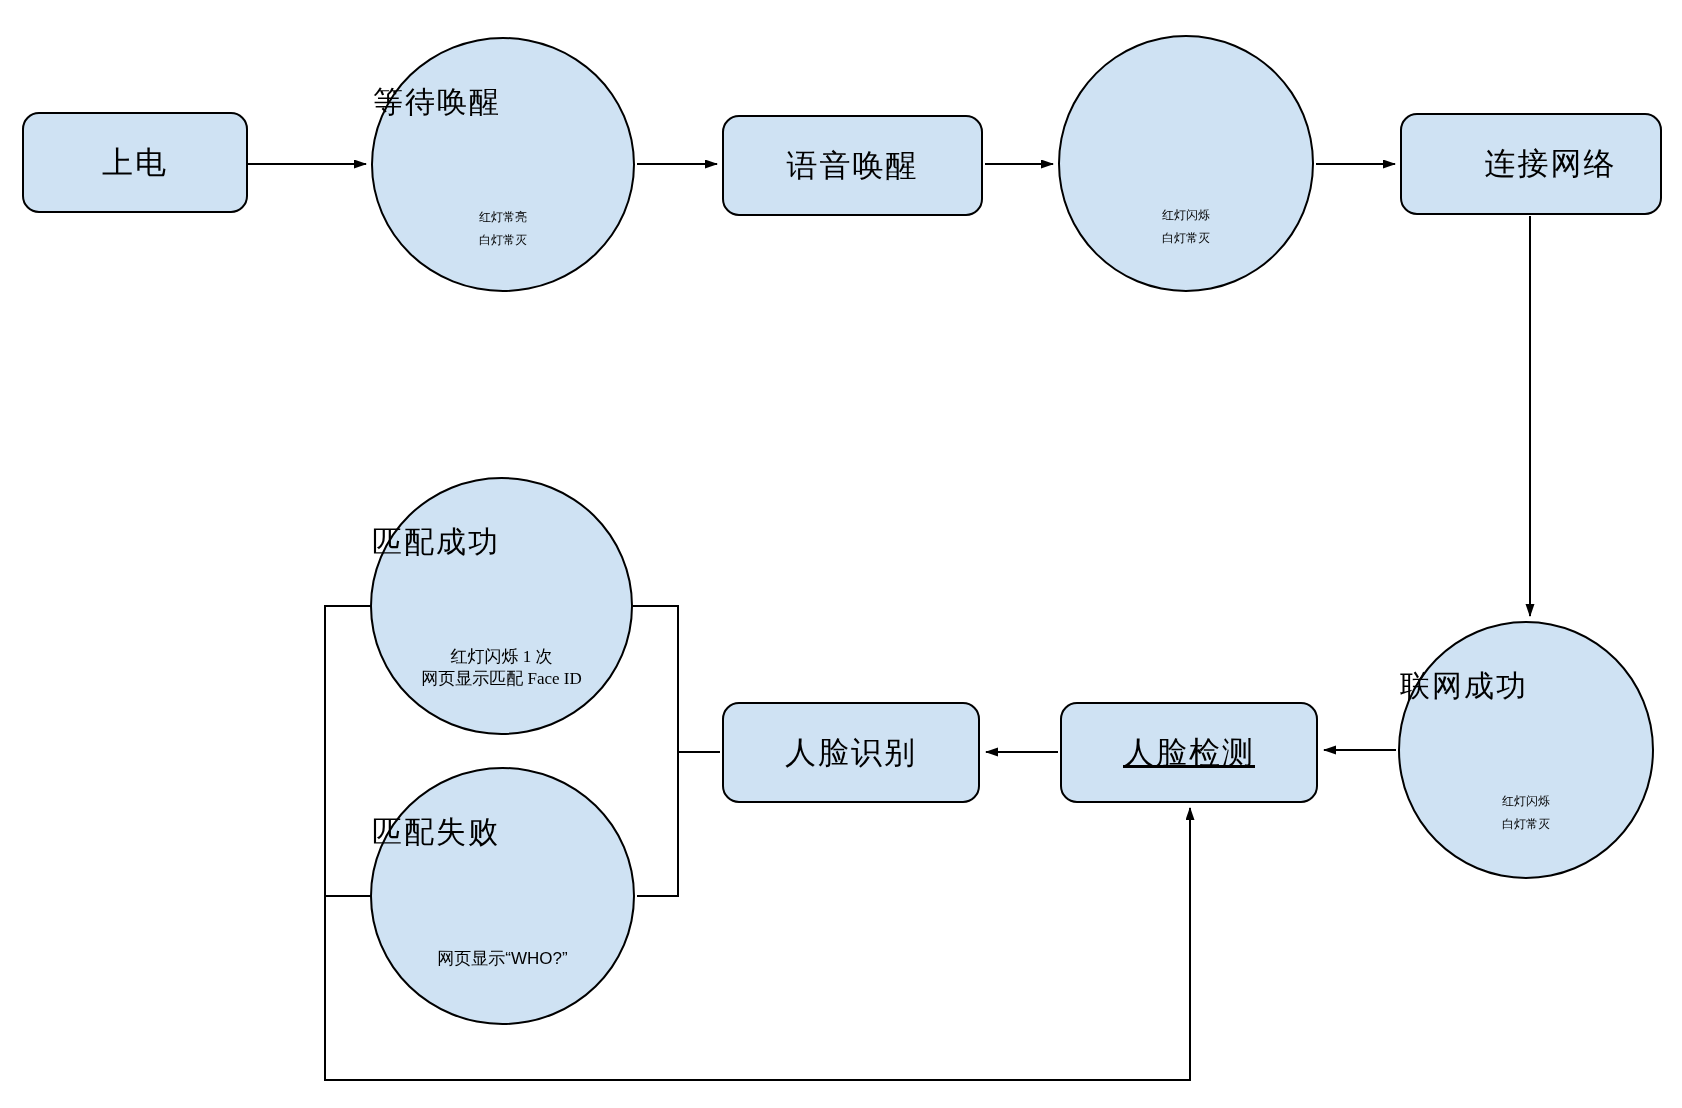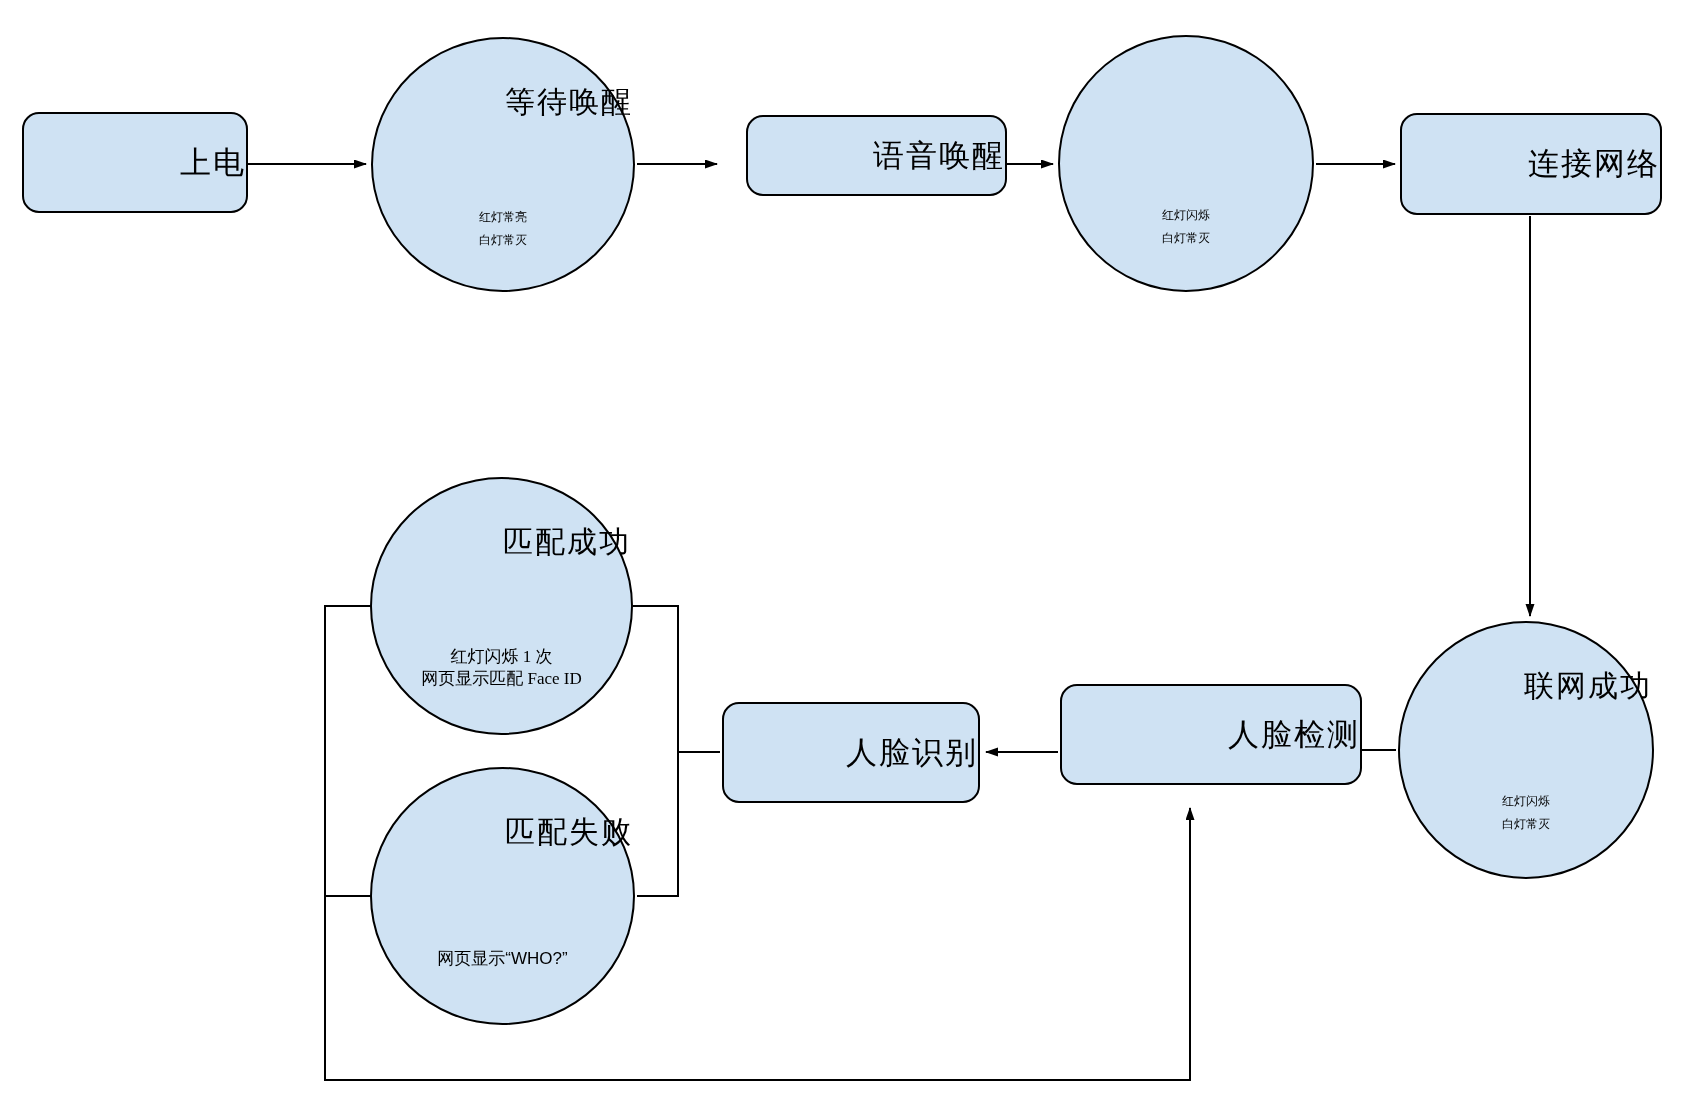--- a/index.html
+++ b/index.html
@@ -24,37 +24,37 @@
     height: 1108px;
   }
   .node-rect {
     position: absolute;
     box-sizing: border-box;
     background: var(--node-fill, #cfe2f3);
     border: 2.5px solid var(--node-stroke, #000000);
     border-radius: 17px;
     display: flex;
     align-items: center;
-    justify-content: flex-end;
+    justify-content: center;
     font-size: 31px;
     letter-spacing: 2px;
   }
   .node-circle {
     position: absolute;
     box-sizing: border-box;
     background: var(--node-fill, #cfe2f3);
     border: 2.5px solid var(--node-stroke, #000000);
     border-radius: 50%;
   }
   .circle-title {
     position: absolute;
     top: 45px;
     left: 0;
     width: 100%;
-    text-align: right;
+    text-align: left;
     font-size: 30px;
     line-height: 36px;
     letter-spacing: 2px;
   }
   .circle-sub {
     position: absolute;
     top: 167px;
     left: 0;
     width: 100%;
     text-align: center;
@@ -98,21 +98,21 @@
   </div>
 
   <div class="node-circle" style="left:371px; top:37px; width:264px; height:255px;">
     <div class="circle-title">等待唤醒</div>
     <div class="circle-sub">
       <div>红灯常亮</div>
       <div>白灯常灭</div>
     </div>
   </div>
 
-  <div class="node-rect" style="left:722px; top:115px; width:261px; height:81px;margin-left:24px;">
+  <div class="node-rect" style="left:722px; top:115px; width:261px; height:101px;">
     <span>语音唤醒</span>
   </div>
 
   <div class="node-circle" style="left:1058px; top:35px; width:256px; height:257px;">
     <div class="circle-sub">
       <div>红灯闪烁</div>
       <div>白灯常灭</div>
     </div>
   </div>
 
@@ -121,21 +121,21 @@
   </div>
 
   <div class="node-circle" style="left:1398px; top:621px; width:256px; height:258px;">
     <div class="circle-title">联网成功</div>
     <div class="circle-sub">
       <div>红灯闪烁</div>
       <div>白灯常灭</div>
     </div>
   </div>
 
-  <div class="node-rect" style="left:1060px; top:684px; width:302px; height:101px;">
+  <div class="node-rect" style="left:1060px; top:702px; width:258px; height:101px;text-decoration:underline;">
     <span>人脸检测</span>
   </div>
 
   <div class="node-rect" style="left:722px; top:702px; width:258px; height:101px;">
     <span>人脸识别</span>
   </div>
 
   <div class="node-circle" style="left:370px; top:477px; width:263px; height:258px;font-family:Liberation Serif, serif;">
     <div class="circle-title">匹配成功</div>
     <div class="circle-sub small">

